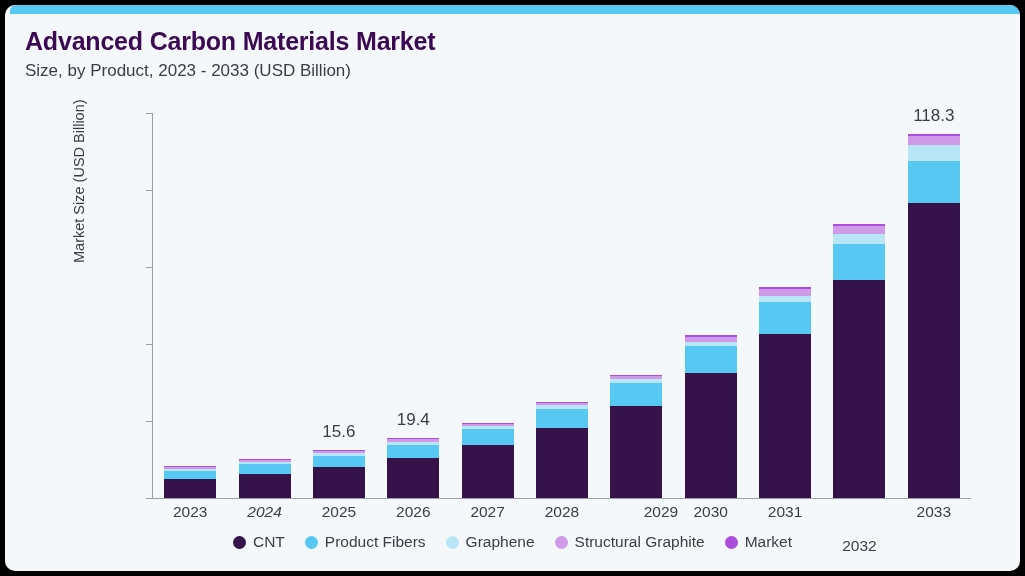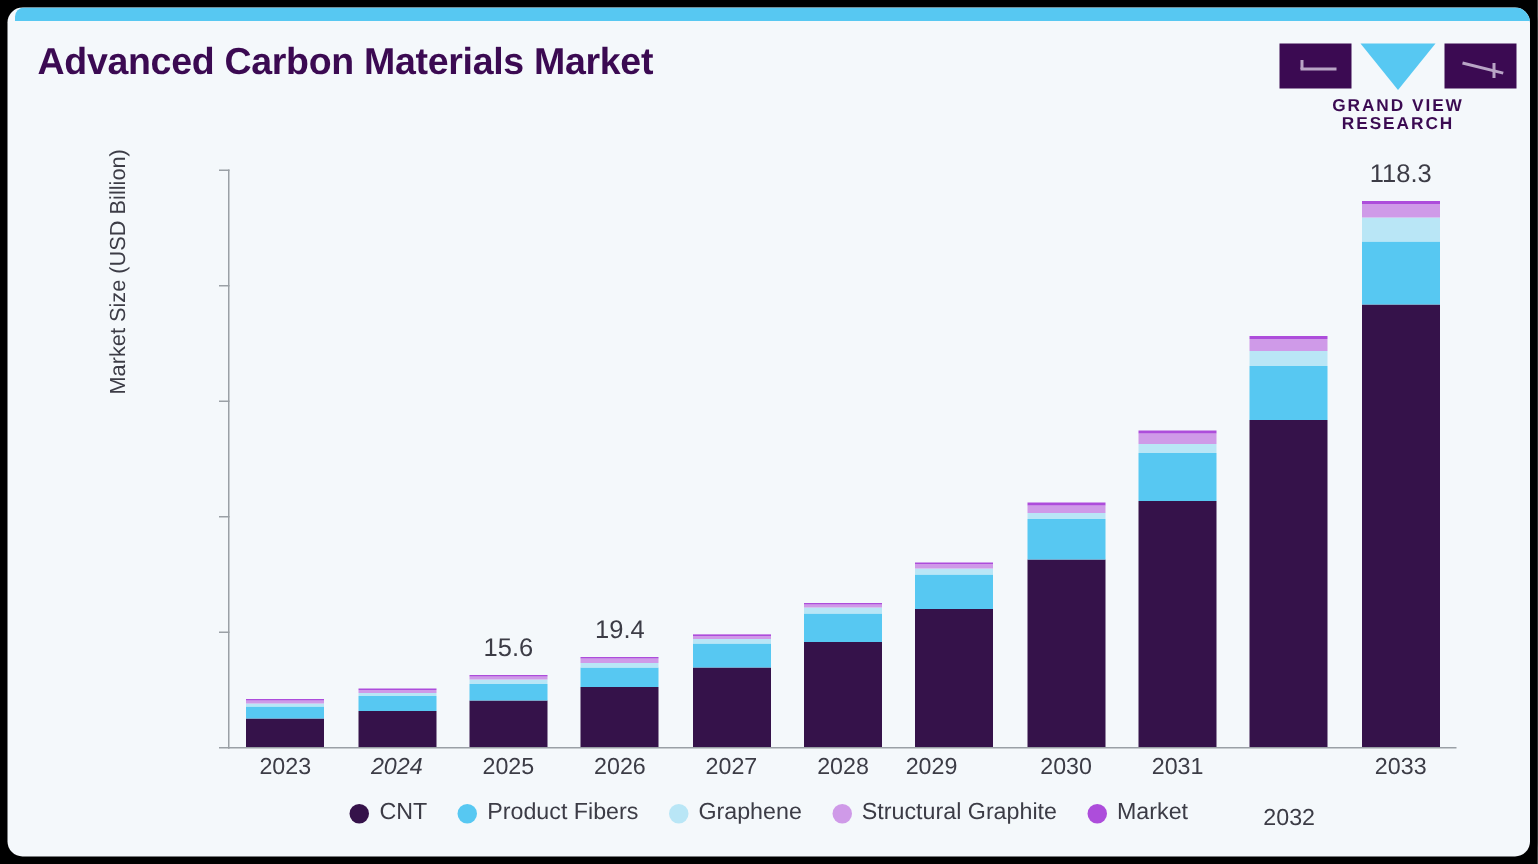--- a/index.html
+++ b/index.html
@@ -39,31 +39,22 @@
   .legtext{font-size:15.5px;color:#3c3c46;}
 </style>
 </head>
 <body>
 
 <div id="frame">
   <div id="card">
     <div id="topbar"></div>
 
     <div id="title">Advanced Carbon Materials Market</div>
+    <div id="subtitle">Size, by Product, 2023 - 2033 (USD Billion)</div>
 
-    <div id="logo">
-      <div class="logobox" id="lb1"></div>
-      <div class="logoline" id="ll1"></div>
-      <div class="logoline" id="ll1v"></div>
-      <div id="ltri"></div>
-      <div class="logobox" id="lb2"></div>
-      <div class="logoline" id="ll2"></div>
-      <div class="logoline" id="ll2v"></div>
-      <div id="logotext">GRAND VIEW RESEARCH</div>
-    </div>
 
     <div id="axis-y"></div>
     <div id="axis-x"></div>
 
     <div id="plot">
       <div id="ytitle">Market Size (USD Billion)</div>
       <div id="yaxis-ticks">
           <div class="ytick" style="top: 385px;"></div>
           <div class="ytick" style="top: 308px;"></div>
           <div class="ytick" style="top: 231px;"></div>
@@ -150,21 +141,21 @@
             <div class="seg" style="bottom: 361.9px; height: 2.464px; background: rgb(173, 77, 219);"></div>
           </div>
         </div>
       <div id="xaxis-labels">
           <div class="xlabel" style="left: -2.81818px;">2023</div>
           <div class="xlabel" style="left: 71.5455px; font-style: italic;">2024</div>
           <div class="xlabel" style="left: 145.909px;">2025</div>
           <div class="xlabel" style="left: 220.273px;">2026</div>
           <div class="xlabel" style="left: 294.636px;">2027</div>
           <div class="xlabel" style="left: 369px;">2028</div>
-          <div class="xlabel" style="left: 428px;">2029</div>
+          <div class="xlabel" style="left: 468px;">2029</div>
           <div class="xlabel" style="left: 517.727px;">2030</div>
           <div class="xlabel" style="left: 592.091px;">2031</div>
           <div class="xlabel" style="left: 666.455px; margin-top: 34px;">2032</div>
           <div class="xlabel" style="left: 740.818px;">2033</div>
         </div>
       <div id="value-labels">
           <div class="dlabel" style="left: 145.909px; top: 308.952px;">15.6</div>
           <div class="dlabel" style="left: 220.273px; top: 297.248px;">19.4</div>
           <div class="dlabel" style="left: 740.818px; top: -7.364px;">118.3</div>
         </div>

